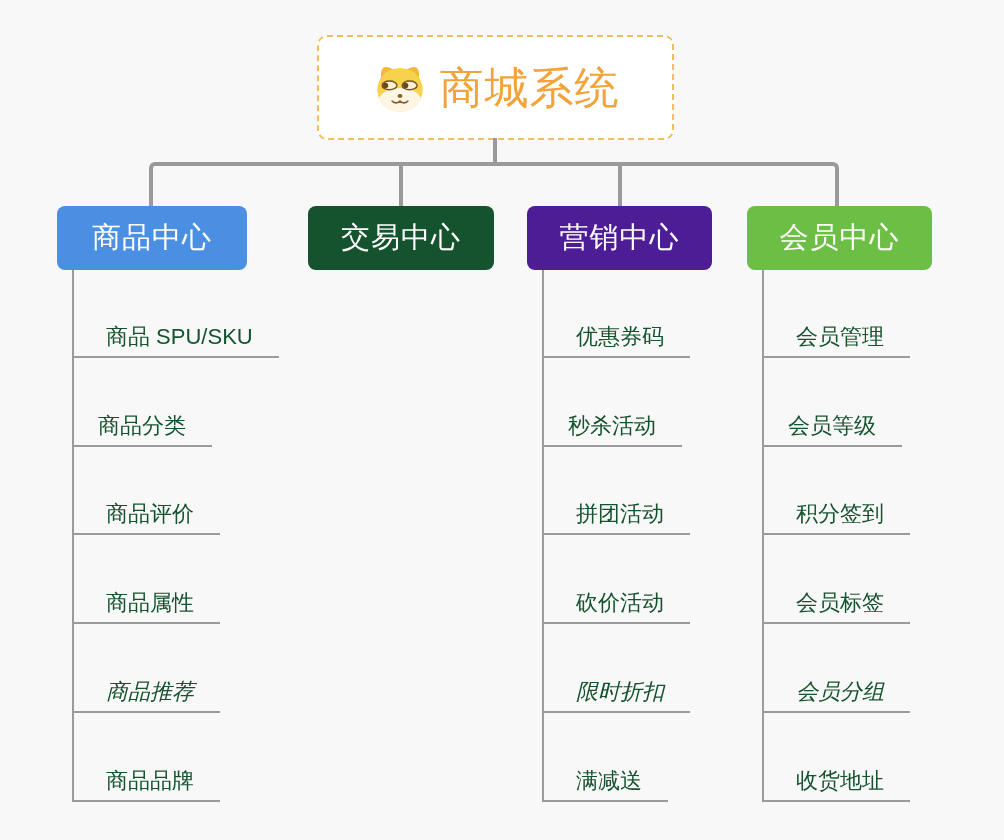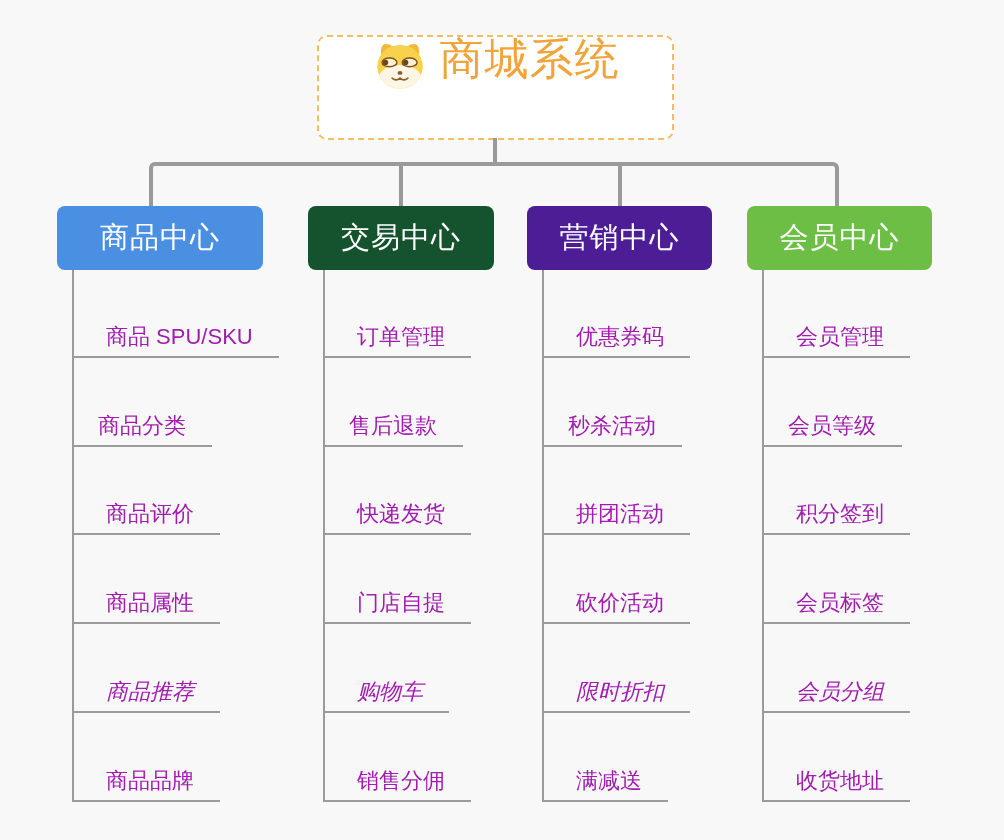--- a/index.html
+++ b/index.html
@@ -11,21 +11,21 @@
   }
   .canvas{position:relative;width:1004px;height:840px;}
 
   
   .root-node{
     position:absolute;left:317px;top:35px;width:357px;height:105px;
     background:#FFFFFF;
     border:2px dashed #F3BE63;
     border-radius:10px;
     box-sizing:border-box;
-    display:flex;align-items:flex-start;justify-content:center;gap:12px;
+    display:flex;align-items:center;justify-content:center;gap:12px;
   }
   .root-title{
     font-size:44px;line-height:1;color:#F2A43C;letter-spacing:1px;white-space:nowrap;
   }
 
   
   .root-stem{position:absolute;left:493px;top:138px;width:4px;height:26px;background:#9A9A9A;}
   .branch-frame{
     position:absolute;left:149px;top:162px;width:690px;height:44px;
     box-sizing:border-box;
@@ -36,38 +36,38 @@
   .drop-2{left:399px;}
   .drop-3{left:618px;}
 
   
   .branch{
     position:absolute;top:206px;height:64px;
     border-radius:8px;
     display:flex;align-items:center;justify-content:center;
     color:#FFFFFF;font-size:29px;letter-spacing:1px;white-space:nowrap;
   }
-  .b0{left:57px;width:206px;background:#4B8FE2;}
+  .b0{left:57px;width:190px;background:#4B8FE2;}
   .b1{left:308px;width:186px;background:#14532d;}
   .b2{left:527px;width:185px;background:#4c1d95;}
   .b3{left:747px;width:185px;background:#6DBE44;}
 
   
   .col{
     position:absolute;top:270px;height:532px;width:240px;
     border-left:2px solid #9B9B9B;
   }
   .c0{left:72px;}
   .c1{left:323px;}
   .c2{left:542px;}
   .c3{left:762px;}
   .leaf{
     position:absolute;left:0;
     width:max-content;
-    font-size:22px;line-height:22px;color:#a21caf;
+    font-size:22px;line-height:22px;color:#14532d;
     white-space:nowrap;
     padding:0 26px 8px 32px;
     border-bottom:2px solid #9B9B9B;
   }
   .leaf:nth-child(1){top:56px;}
   .leaf:nth-child(2){top:145px;padding-left:24px;}
   .leaf:nth-child(3){top:233px;}
   .leaf:nth-child(4){top:322px;}
   .leaf:nth-child(5){top:411px;font-style:italic;}
   .leaf:nth-child(6){top:500px;}
@@ -126,28 +126,20 @@
 
   <div class="col c0">
     <div class="leaf"><span>商品 SPU/SKU</span></div>
     <div class="leaf"><span>商品分类</span></div>
     <div class="leaf"><span>商品评价</span></div>
     <div class="leaf"><span>商品属性</span></div>
     <div class="leaf"><span>商品推荐</span></div>
     <div class="leaf"><span>商品品牌</span></div>
   </div>
 
-  <div class="col c1">
-    <div class="leaf"><span>订单管理</span></div>
-    <div class="leaf"><span>售后退款</span></div>
-    <div class="leaf"><span>快递发货</span></div>
-    <div class="leaf"><span>门店自提</span></div>
-    <div class="leaf"><span>购物车</span></div>
-    <div class="leaf"><span>销售分佣</span></div>
-  </div>
 
   <div class="col c2">
     <div class="leaf"><span>优惠券码</span></div>
     <div class="leaf"><span>秒杀活动</span></div>
     <div class="leaf"><span>拼团活动</span></div>
     <div class="leaf"><span>砍价活动</span></div>
     <div class="leaf"><span>限时折扣</span></div>
     <div class="leaf"><span>满减送</span></div>
   </div>
 

